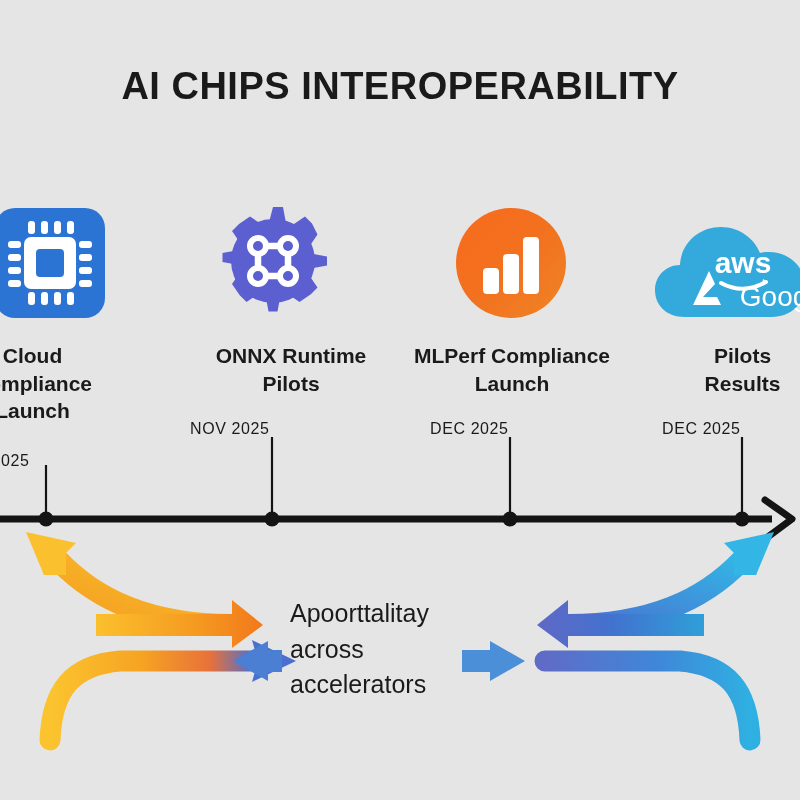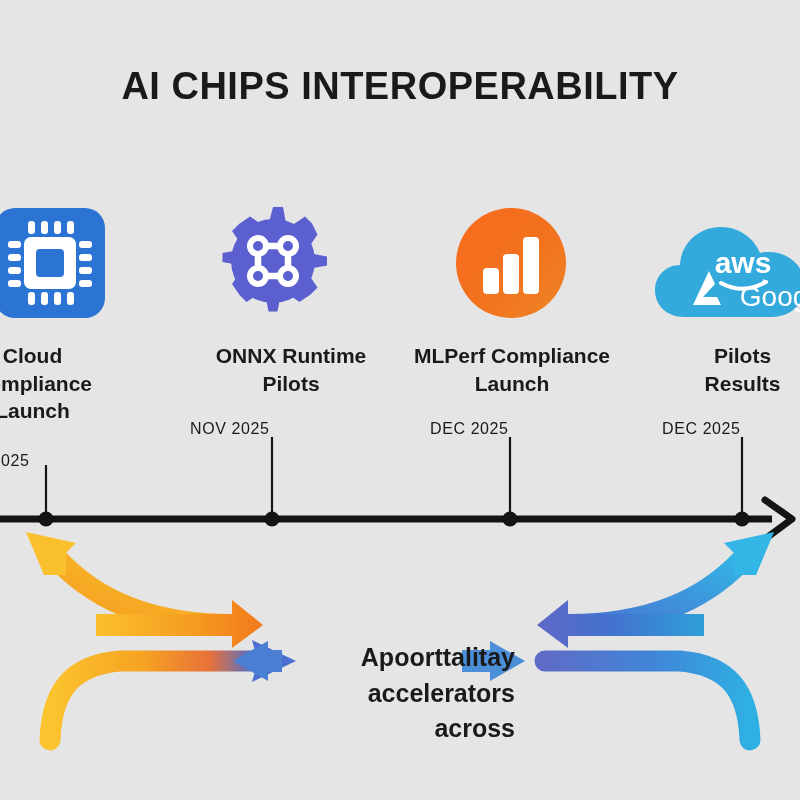--- a/index.html
+++ b/index.html
@@ -69,27 +69,26 @@
     top: 0;
     width: 800px;
     height: 800px;
     pointer-events: none;
   }
 
   
   #center-caption {
     position: absolute;
     left: 290px;
-    top: 640px;
+    top: 596px;
     width: 225px;
-    text-align: right;
+    text-align: left;
     font-size: 25px;
     line-height: 1.42;
     color: #1a1a1a;
-    font-weight: bold;
   }
   #center-caption .line { display: block; }
 </style>
 </head>
 <body>
 
 <div id="canvas" style="background: #e5e5e5;">
 
   <div id="title">
     <span class="line">AI CHIPS INTEROPERABILITY</span>
@@ -291,17 +290,17 @@
     <g>
       <path d="M490 650 L490 641 L525 661 L490 681 L490 672 L462 672 L462 650 Z" fill="#4a8fd8"></path>
     </g>
     <g>
       <path d="M288 650 L288 641 L253 661 L288 681 L288 672 L302 672 L302 650 Z" fill="#4a7fd4" transform="translate(-20,0)"></path>
     </g>
   </svg>
 
   <div id="center-caption">
     <span class="line">Apoorttalitay</span>
+    <span class="line">across</span>
     <span class="line">accelerators</span>
-    <span class="line">across</span>
   </div>
 
 </div>
 
 </body></html>

